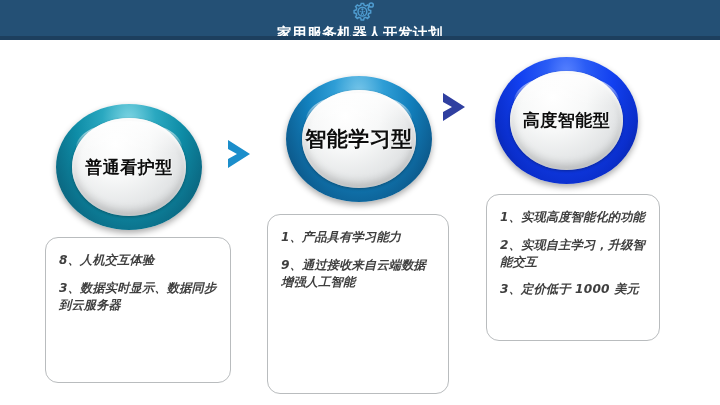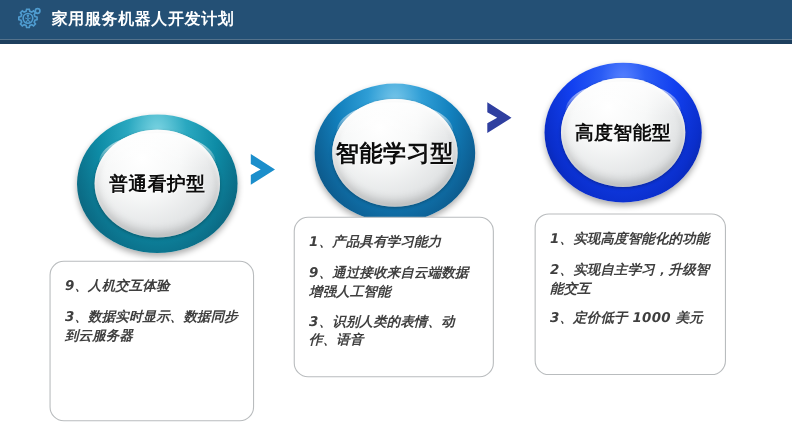--- a/index.html
+++ b/index.html
@@ -23,20 +23,21 @@
 
   
   .header {
     position: absolute;
     left: 0; top: 0;
     width: 720px;
     height: 36px;
     background: #245075;
     display: flex;
     align-items: center;
+    flex-direction: column;
   }
   .header-underline {
     position: absolute;
     left: 0; top: 36px;
     width: 720px;
     height: 4px;
     background: #1d3f5e;
   }
   .header-icon {
     width: 26px;
@@ -87,21 +88,21 @@
     z-index: 3;
     color: #0d0d0d;
     font-weight: bold;
     white-space: nowrap;
     letter-spacing: 0.5px;
     text-shadow: 1px 1px 0 rgba(255,255,255,0.55);
   }
 
   
   #node1 {
-    left: 70px; top: 104px;
+    left: 56px; top: 104px;
     width: 146px; height: 126px;
     background:
       radial-gradient(ellipse at 50% 14%, #7fd6e4 0%, #2aa8c0 26%, #0e8ca6 52%, #0b6d87 76%, #17505f 100%);
   }
   #node1 .inner { left: 16px; top: 14px; right: 16px; bottom: 14px; }
   #node1 .gloss { left: 20px; top: 17px; right: 20px; bottom: 44%; }
   #node1 .node-label { font-size: 17px; }
 
   
   #node2 {
@@ -134,21 +135,21 @@
   .infobox {
     position: absolute;
     background: #ffffff;
     border: 1.6px solid #b9bcbe;
     border-radius: 13px;
     box-sizing: border-box;
     padding: 14px 13px 10px 13px;
     font-style: italic;
   }
   #box1 { left: 45px;  top: 237px; width: 186px; height: 146px; }
-  #box2 { left: 267px; top: 197px; width: 182px; height: 146px; }
+  #box2 { left: 267px; top: 214px; width: 182px; height: 180px; }
   #box3 { left: 486px; top: 194px; width: 174px; height: 147px; }
 
   .bullet {
     color: #3f3f3f;
     font-size: 12.2px;
     font-weight: bold;
     line-height: 1.38;
     margin: 0 0 11px 0;
     letter-spacing: 0.2px;
   }
@@ -200,28 +201,27 @@
   </svg>
 
   <div class="node" id="node3">
     <div class="inner">
       <span class="node-label">高度智能型</span>
     </div>
     <div class="gloss"></div>
   </div>
 
   <div class="infobox" id="box1">
-    <p class="bullet">9、人机交互体验</p>
+    <p class="bullet">8、人机交互体验</p>
     <p class="bullet">3、数据实时显示、数据同步到云服务器</p>
   </div>
 
   <div class="infobox" id="box2">
     <p class="bullet">1、产品具有学习能力</p>
     <p class="bullet">9、通过接收来自云端数据增强人工智能</p>
-    <p class="bullet">3、识别人类的表情、动作、语音</p>
   </div>
 
   <div class="infobox" id="box3">
     <p class="bullet">1、实现高度智能化的功能</p>
     <p class="bullet">2、实现自主学习，升级智能交互</p>
     <p class="bullet">3、定价低于 1000 美元</p>
   </div>
 
 </div>
 

